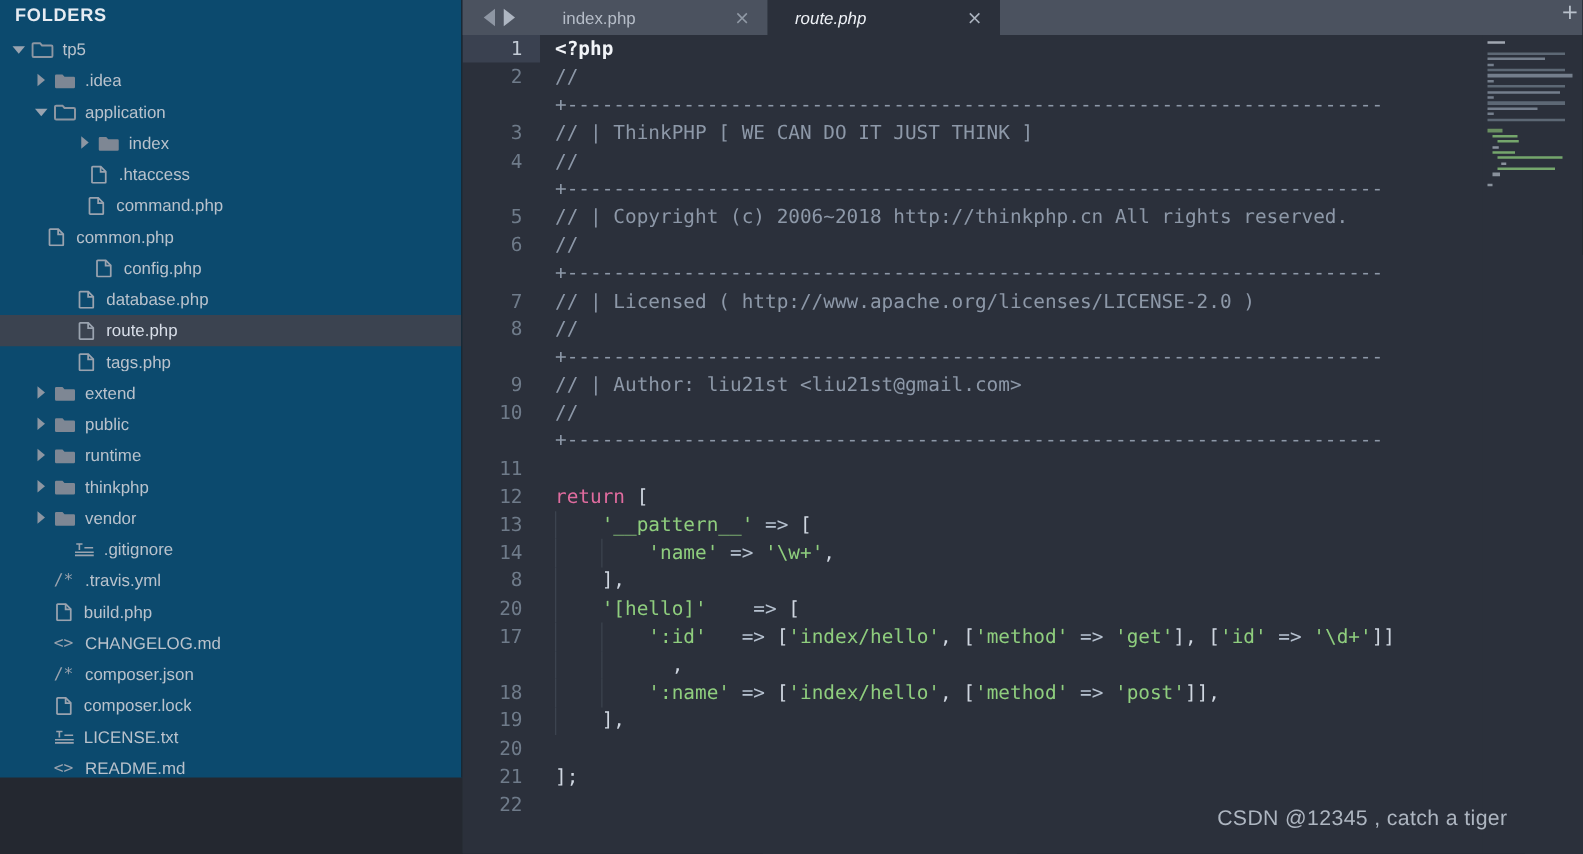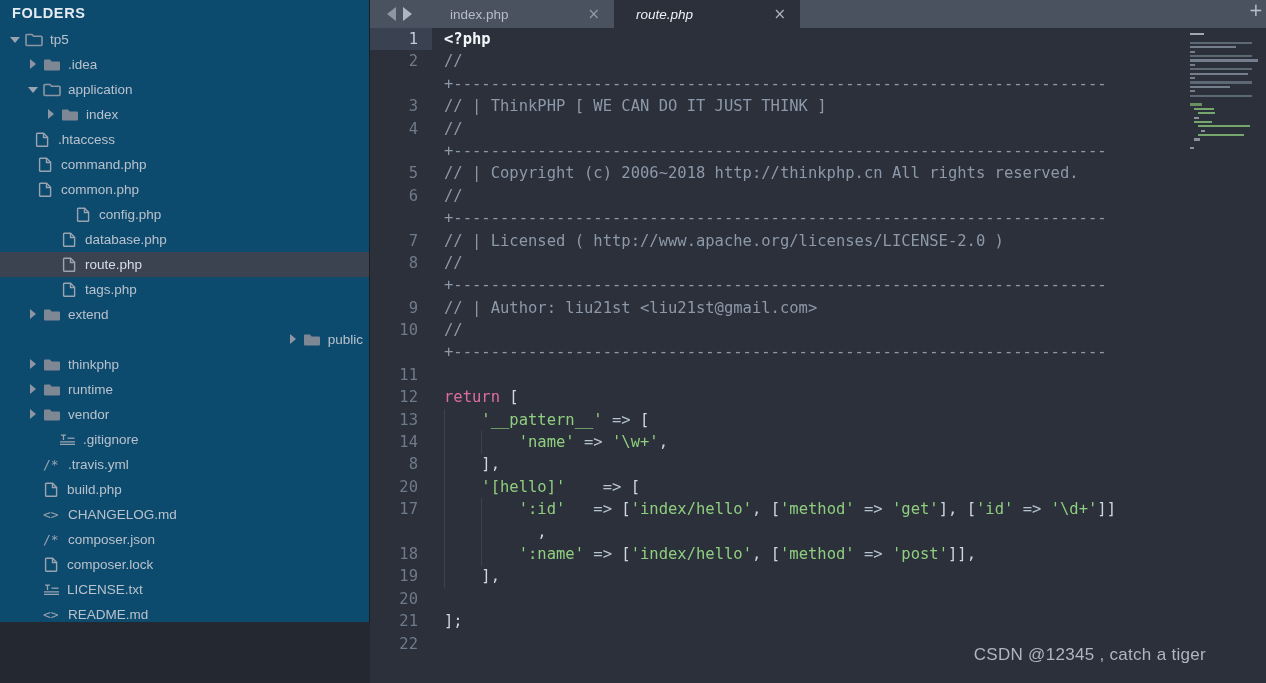--- a/index.html
+++ b/index.html
@@ -225,134 +225,134 @@
         </div>
         <div class="tree-row" style="padding-left: 28px;">
           <span class="arrow open"></span>
           <span class="ficon">
             <svg width="18" height="15" viewBox="0 0 18 15">
               <path d="M1 12.5V3.5a1 1 0 0 1 1-1h5l1.6 1.8H16a1 1 0 0 1 1 1v7.2a1 1 0 0 1-1 1H2a1 1 0 0 1-1-1z" fill="none" stroke="#8d96a2" stroke-width="1.6"></path>
             </svg>
           </span>
           <span class="label">application</span>
         </div>
+        <div class="tree-row" style="padding-left: 46px; margin-left: 17px;">
+          <span class="arrow closed"></span>
+          <span class="ficon">
+            <svg width="18" height="15" viewBox="0 0 18 15">
+              <path d="M1 12.6V3.6a1 1 0 0 1 1-1h5l1.6 1.8H16a1 1 0 0 1 1 1v7.2a1 1 0 0 1-1 1H2a1 1 0 0 1-1-1z" fill="#7e8794"></path>
+            </svg>
+          </span>
+          <span class="label">index</span>
+        </div>
+        <div class="tree-row" style="padding-left: 56px;">
+          <span class="arrow none"></span>
+          <span class="ficon">
+            <svg width="17" height="15" viewBox="0 0 17 15">
+              <path d="M3.2 1.3h6.4l4 3.9v8.5a.6.6 0 0 1-.6.6H3.2a.6.6 0 0 1-.6-.6V1.9a.6.6 0 0 1 .6-.6z" fill="none" stroke="#9aa3af" stroke-width="1.4"></path>
+              <path d="M9.5 1.4v4.1h4.1" fill="none" stroke="#9aa3af" stroke-width="1.4"></path>
+            </svg>
+          </span>
+          <span class="label">.htaccess</span>
+        </div>
+        <div class="tree-row" style="padding-left: 54px;">
+          <span class="arrow none"></span>
+          <span class="ficon">
+            <svg width="17" height="15" viewBox="0 0 17 15">
+              <path d="M3.2 1.3h6.4l4 3.9v8.5a.6.6 0 0 1-.6.6H3.2a.6.6 0 0 1-.6-.6V1.9a.6.6 0 0 1 .6-.6z" fill="none" stroke="#9aa3af" stroke-width="1.4"></path>
+              <path d="M9.5 1.4v4.1h4.1" fill="none" stroke="#9aa3af" stroke-width="1.4"></path>
+            </svg>
+          </span>
+          <span class="label">command.php</span>
+        </div>
+        <div class="tree-row" style="padding-left: 22px;">
+          <span class="arrow none"></span>
+          <span class="ficon">
+            <svg width="17" height="15" viewBox="0 0 17 15">
+              <path d="M3.2 1.3h6.4l4 3.9v8.5a.6.6 0 0 1-.6.6H3.2a.6.6 0 0 1-.6-.6V1.9a.6.6 0 0 1 .6-.6z" fill="none" stroke="#9aa3af" stroke-width="1.4"></path>
+              <path d="M9.5 1.4v4.1h4.1" fill="none" stroke="#9aa3af" stroke-width="1.4"></path>
+            </svg>
+          </span>
+          <span class="label">common.php</span>
+        </div>
+        <div class="tree-row" style="padding-left: 60px;">
+          <span class="arrow none"></span>
+          <span class="ficon">
+            <svg width="17" height="15" viewBox="0 0 17 15">
+              <path d="M3.2 1.3h6.4l4 3.9v8.5a.6.6 0 0 1-.6.6H3.2a.6.6 0 0 1-.6-.6V1.9a.6.6 0 0 1 .6-.6z" fill="none" stroke="#9aa3af" stroke-width="1.4"></path>
+              <path d="M9.5 1.4v4.1h4.1" fill="none" stroke="#9aa3af" stroke-width="1.4"></path>
+            </svg>
+          </span>
+          <span class="label">config.php</span>
+        </div>
         <div class="tree-row" style="padding-left: 46px;">
+          <span class="arrow none"></span>
+          <span class="ficon">
+            <svg width="17" height="15" viewBox="0 0 17 15">
+              <path d="M3.2 1.3h6.4l4 3.9v8.5a.6.6 0 0 1-.6.6H3.2a.6.6 0 0 1-.6-.6V1.9a.6.6 0 0 1 .6-.6z" fill="none" stroke="#9aa3af" stroke-width="1.4"></path>
+              <path d="M9.5 1.4v4.1h4.1" fill="none" stroke="#9aa3af" stroke-width="1.4"></path>
+            </svg>
+          </span>
+          <span class="label">database.php</span>
+        </div>
+        <div class="tree-row selected" style="padding-left: 46px;">
+          <span class="arrow none"></span>
+          <span class="ficon">
+            <svg width="17" height="15" viewBox="0 0 17 15">
+              <path d="M3.2 1.3h6.4l4 3.9v8.5a.6.6 0 0 1-.6.6H3.2a.6.6 0 0 1-.6-.6V1.9a.6.6 0 0 1 .6-.6z" fill="none" stroke="#9aa3af" stroke-width="1.4"></path>
+              <path d="M9.5 1.4v4.1h4.1" fill="none" stroke="#9aa3af" stroke-width="1.4"></path>
+            </svg>
+          </span>
+          <span class="label">route.php</span>
+        </div>
+        <div class="tree-row" style="padding-left: 46px;">
+          <span class="arrow none"></span>
+          <span class="ficon">
+            <svg width="17" height="15" viewBox="0 0 17 15">
+              <path d="M3.2 1.3h6.4l4 3.9v8.5a.6.6 0 0 1-.6.6H3.2a.6.6 0 0 1-.6-.6V1.9a.6.6 0 0 1 .6-.6z" fill="none" stroke="#9aa3af" stroke-width="1.4"></path>
+              <path d="M9.5 1.4v4.1h4.1" fill="none" stroke="#9aa3af" stroke-width="1.4"></path>
+            </svg>
+          </span>
+          <span class="label">tags.php</span>
+        </div>
+        <div class="tree-row" style="padding-left: 28px;">
           <span class="arrow closed"></span>
           <span class="ficon">
             <svg width="18" height="15" viewBox="0 0 18 15">
               <path d="M1 12.6V3.6a1 1 0 0 1 1-1h5l1.6 1.8H16a1 1 0 0 1 1 1v7.2a1 1 0 0 1-1 1H2a1 1 0 0 1-1-1z" fill="#7e8794"></path>
             </svg>
           </span>
-          <span class="label">index</span>
-        </div>
-        <div class="tree-row" style="padding-left: 19px;">
-          <span class="arrow none"></span>
-          <span class="ficon">
-            <svg width="17" height="15" viewBox="0 0 17 15">
-              <path d="M3.2 1.3h6.4l4 3.9v8.5a.6.6 0 0 1-.6.6H3.2a.6.6 0 0 1-.6-.6V1.9a.6.6 0 0 1 .6-.6z" fill="none" stroke="#9aa3af" stroke-width="1.4"></path>
-              <path d="M9.5 1.4v4.1h4.1" fill="none" stroke="#9aa3af" stroke-width="1.4"></path>
-            </svg>
-          </span>
-          <span class="label">.htaccess</span>
-        </div>
-        <div class="tree-row" style="padding-left: 22px;">
-          <span class="arrow none"></span>
-          <span class="ficon">
-            <svg width="17" height="15" viewBox="0 0 17 15">
-              <path d="M3.2 1.3h6.4l4 3.9v8.5a.6.6 0 0 1-.6.6H3.2a.6.6 0 0 1-.6-.6V1.9a.6.6 0 0 1 .6-.6z" fill="none" stroke="#9aa3af" stroke-width="1.4"></path>
-              <path d="M9.5 1.4v4.1h4.1" fill="none" stroke="#9aa3af" stroke-width="1.4"></path>
-            </svg>
-          </span>
-          <span class="label">command.php</span>
-        </div>
-        <div class="tree-row" style="padding-left: 22px;">
-          <span class="arrow none"></span>
-          <span class="ficon">
-            <svg width="17" height="15" viewBox="0 0 17 15">
-              <path d="M3.2 1.3h6.4l4 3.9v8.5a.6.6 0 0 1-.6.6H3.2a.6.6 0 0 1-.6-.6V1.9a.6.6 0 0 1 .6-.6z" fill="none" stroke="#9aa3af" stroke-width="1.4"></path>
-              <path d="M9.5 1.4v4.1h4.1" fill="none" stroke="#9aa3af" stroke-width="1.4"></path>
-            </svg>
-          </span>
-          <span class="label">common.php</span>
-        </div>
-        <div class="tree-row" style="padding-left: 60px;">
-          <span class="arrow none"></span>
-          <span class="ficon">
-            <svg width="17" height="15" viewBox="0 0 17 15">
-              <path d="M3.2 1.3h6.4l4 3.9v8.5a.6.6 0 0 1-.6.6H3.2a.6.6 0 0 1-.6-.6V1.9a.6.6 0 0 1 .6-.6z" fill="none" stroke="#9aa3af" stroke-width="1.4"></path>
-              <path d="M9.5 1.4v4.1h4.1" fill="none" stroke="#9aa3af" stroke-width="1.4"></path>
-            </svg>
-          </span>
-          <span class="label">config.php</span>
-        </div>
-        <div class="tree-row" style="padding-left: 46px;">
-          <span class="arrow none"></span>
-          <span class="ficon">
-            <svg width="17" height="15" viewBox="0 0 17 15">
-              <path d="M3.2 1.3h6.4l4 3.9v8.5a.6.6 0 0 1-.6.6H3.2a.6.6 0 0 1-.6-.6V1.9a.6.6 0 0 1 .6-.6z" fill="none" stroke="#9aa3af" stroke-width="1.4"></path>
-              <path d="M9.5 1.4v4.1h4.1" fill="none" stroke="#9aa3af" stroke-width="1.4"></path>
-            </svg>
-          </span>
-          <span class="label">database.php</span>
-        </div>
-        <div class="tree-row selected" style="padding-left: 46px;">
-          <span class="arrow none"></span>
-          <span class="ficon">
-            <svg width="17" height="15" viewBox="0 0 17 15">
-              <path d="M3.2 1.3h6.4l4 3.9v8.5a.6.6 0 0 1-.6.6H3.2a.6.6 0 0 1-.6-.6V1.9a.6.6 0 0 1 .6-.6z" fill="none" stroke="#9aa3af" stroke-width="1.4"></path>
-              <path d="M9.5 1.4v4.1h4.1" fill="none" stroke="#9aa3af" stroke-width="1.4"></path>
-            </svg>
-          </span>
-          <span class="label">route.php</span>
-        </div>
-        <div class="tree-row" style="padding-left: 46px;">
-          <span class="arrow none"></span>
-          <span class="ficon">
-            <svg width="17" height="15" viewBox="0 0 17 15">
-              <path d="M3.2 1.3h6.4l4 3.9v8.5a.6.6 0 0 1-.6.6H3.2a.6.6 0 0 1-.6-.6V1.9a.6.6 0 0 1 .6-.6z" fill="none" stroke="#9aa3af" stroke-width="1.4"></path>
-              <path d="M9.5 1.4v4.1h4.1" fill="none" stroke="#9aa3af" stroke-width="1.4"></path>
-            </svg>
-          </span>
-          <span class="label">tags.php</span>
+          <span class="label">extend</span>
         </div>
         <div class="tree-row" style="padding-left: 28px;">
           <span class="arrow closed"></span>
           <span class="ficon">
             <svg width="18" height="15" viewBox="0 0 18 15">
               <path d="M1 12.6V3.6a1 1 0 0 1 1-1h5l1.6 1.8H16a1 1 0 0 1 1 1v7.2a1 1 0 0 1-1 1H2a1 1 0 0 1-1-1z" fill="#7e8794"></path>
             </svg>
           </span>
-          <span class="label">extend</span>
-        </div>
-        <div class="tree-row" style="padding-left: 28px; justify-content: flex-end;">
+          <span class="label">public</span>
+        </div>
+        <div class="tree-row" style="padding-left: 28px;">
           <span class="arrow closed"></span>
           <span class="ficon">
             <svg width="18" height="15" viewBox="0 0 18 15">
               <path d="M1 12.6V3.6a1 1 0 0 1 1-1h5l1.6 1.8H16a1 1 0 0 1 1 1v7.2a1 1 0 0 1-1 1H2a1 1 0 0 1-1-1z" fill="#7e8794"></path>
             </svg>
           </span>
-          <span class="label">public</span>
+          <span class="label">runtime</span>
         </div>
         <div class="tree-row" style="padding-left: 28px;">
           <span class="arrow closed"></span>
           <span class="ficon">
             <svg width="18" height="15" viewBox="0 0 18 15">
               <path d="M1 12.6V3.6a1 1 0 0 1 1-1h5l1.6 1.8H16a1 1 0 0 1 1 1v7.2a1 1 0 0 1-1 1H2a1 1 0 0 1-1-1z" fill="#7e8794"></path>
             </svg>
           </span>
           <span class="label">thinkphp</span>
-        </div>
-        <div class="tree-row" style="padding-left: 28px;">
-          <span class="arrow closed"></span>
-          <span class="ficon">
-            <svg width="18" height="15" viewBox="0 0 18 15">
-              <path d="M1 12.6V3.6a1 1 0 0 1 1-1h5l1.6 1.8H16a1 1 0 0 1 1 1v7.2a1 1 0 0 1-1 1H2a1 1 0 0 1-1-1z" fill="#7e8794"></path>
-            </svg>
-          </span>
-          <span class="label">runtime</span>
         </div>
         <div class="tree-row" style="padding-left: 28px;">
           <span class="arrow closed"></span>
           <span class="ficon">
             <svg width="18" height="15" viewBox="0 0 18 15">
               <path d="M1 12.6V3.6a1 1 0 0 1 1-1h5l1.6 1.8H16a1 1 0 0 1 1 1v7.2a1 1 0 0 1-1 1H2a1 1 0 0 1-1-1z" fill="#7e8794"></path>
             </svg>
           </span>
           <span class="label">vendor</span>
         </div>

